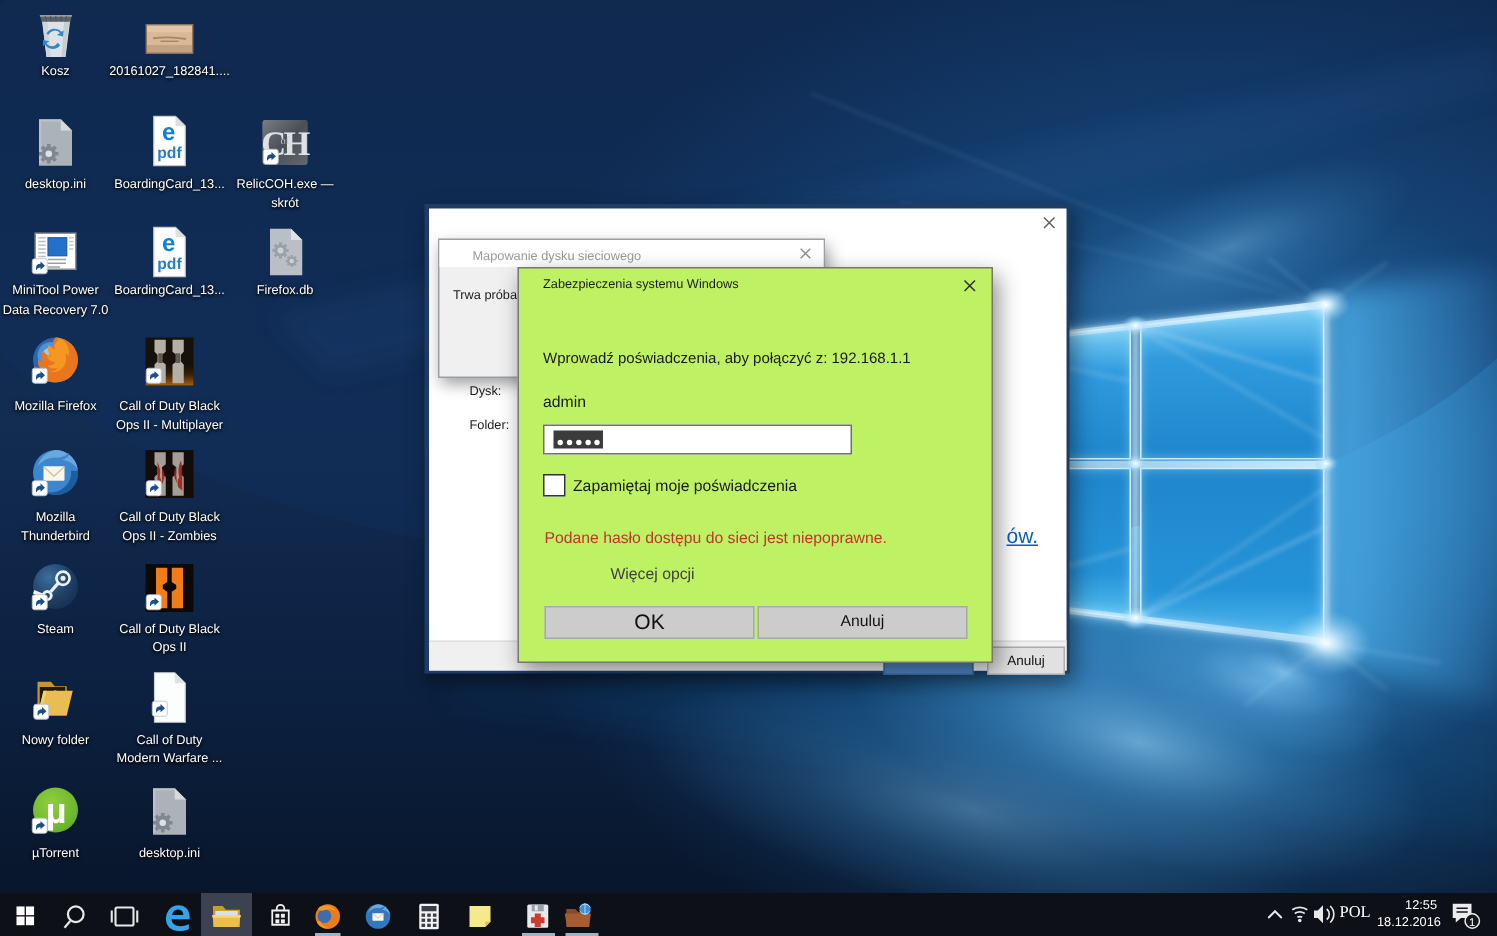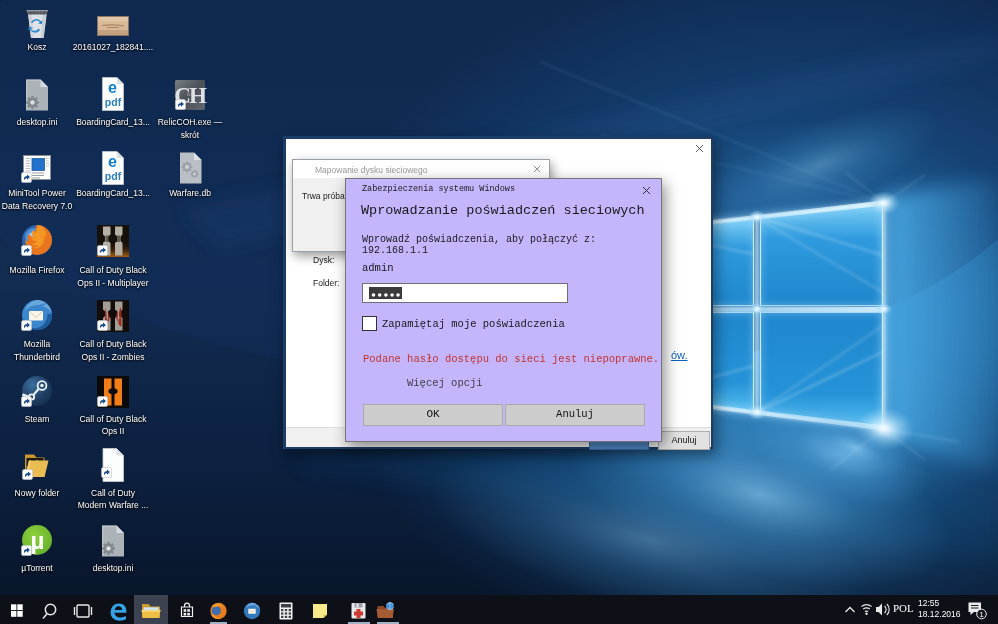--- a/index.html
+++ b/index.html
@@ -394,21 +394,21 @@
   </svg>
 <div class="lbl" style="left:-18px;top:187px">MiniTool Power
 Data Recovery 7.0</div>
 <svg class="abs" style="left:95px;top:150px" width="36" height="36">
     <use href="#i-pdf"></use>
   </svg>
 <div class="lbl" style="left:58px;top:187px">BoardingCard_13...</div>
 <svg class="abs" style="left:172px;top:150px" width="36" height="36">
     <use href="#i-thumbs"></use>
   </svg>
-<div class="lbl" style="left:135px;top:187px">Warfare.db</div>
+<div class="lbl" style="left:135px;top:187px">Firefox.db</div>
 
 <svg class="abs" style="left:19px;top:223px" width="36" height="36">
     <use href="#i-firefox"></use>
   </svg>
 <div class="lbl" style="left:-18px;top:264px">Mozilla Firefox</div>
 <svg class="abs" style="left:95px;top:223px" width="36" height="36">
     <use href="#i-codmp"></use>
   </svg>
 <div class="lbl" style="left:58px;top:264px">Call of Duty Black
 Ops II - Multiplayer</div>
@@ -453,62 +453,61 @@
   </svg>
 <div class="lbl" style="left:58px;top:562px">desktop.ini</div>
 
 <div class="abs" style="left:283px;top:136px;width:430px;height:313px;background:#1d3d66;box-shadow:3px 6px 14px rgba(0,0,0,0.45);">
  <div class="abs" style="left:3px;top:3px;right:2px;bottom:2px;background:#fff;">
   <svg class="abs" style="right:7px;top:5px" width="9" height="9">
         <path d="M1,1 L8,8 M8,1 L1,8" stroke="#5f5f5f" stroke-width="1"></path>
       </svg>
   <div class="abs" style="left:27px;top:116px;font-size:8.5px;color:#1a1a1a;">Dysk:</div>
   <div class="abs" style="left:27px;top:139px;font-size:8.5px;color:#1a1a1a;">Folder:</div>
-  <div class="abs" style="left:385px;top:210px;font-size:11px;color:#0b5fbf;text-decoration:underline;">ów.</div>
+  <div class="abs" style="left:385px;top:210px;font-size:14px;color:#0b5fbf;text-decoration:underline;">ów.</div>
   <div class="abs" style="left:0;right:0;bottom:0;height:19px;background:#f0f0f0;border-top:1px solid #dfdfdf;"></div>
   <div class="abs" style="left:303px;top:294px;width:58px;height:15px;background:#4f86c2;border:1px solid #3a6ba5;"></div>
   <div class="abs" style="left:372px;top:292px;width:50px;height:17px;background:#e1e1e1;border:1px solid #adadad;font-size:9px;color:#111;text-align:center;line-height:16px;">Anuluj</div>
  </div>
 </div>
 
 <div class="abs" style="left:292px;top:159px;width:256px;height:91px;background:#f0f0f0;border:1px solid #9aa0a6;box-shadow:2px 4px 10px rgba(0,0,0,0.4);">
  <div class="abs" style="left:0;top:0;right:0;height:18px;background:#fff;"></div>
  <div class="abs" style="left:7px;top:5px;font-size:8.5px;color:#9a9a9a;padding-left:15px;">Mapowanie dysku sieciowego</div>
  <svg class="abs" style="right:8px;top:5px" width="8" height="8">
       <path d="M0.8,0.8 L7.2,7.2 M7.2,0.8 L0.8,7.2" stroke="#8f8f8f" stroke-width="1"></path>
     </svg>
  <div class="abs" style="left:9px;top:31px;font-size:8.5px;color:#1a1a1a;white-space:nowrap;overflow:hidden;width:240px;">Trwa próba połączenia z</div>
 </div>
 
-<div class="abs" style="left:345px;top:178px;width:315px;height:262px;background:#c4b5fd;border:1px solid #767676;box-shadow:3px 5px 14px rgba(0,0,0,0.45);font-family:Liberation Mono, monospace;">
+<div class="abs" style="left:345px;top:178px;width:315px;height:262px;background:#bef264;border:1px solid #767676;box-shadow:3px 5px 14px rgba(0,0,0,0.45);font-family:Liberation Sans, sans-serif;">
  <div class="abs" style="left:16px;top:5px;font-size:8.5px;color:#1a1a1a;">Zabezpieczenia systemu Windows</div>
  <svg class="abs" style="right:10px;top:7px" width="9" height="9">
       <path d="M1,1 L8,8 M8,1 L1,8" stroke="#303030" stroke-width="1"></path>
     </svg>
- <div class="abs" style="left:15px;top:24px;font-size:13.5px;color:#1a1a1a;">Wprowadzanie poświadczeń sieciowych</div>
  <div class="abs" style="left:16px;top:55px;font-size:10px;color:#1a1a1a;">Wprowadź poświadczenia, aby połączyć z: 192.168.1.1</div>
  <div class="abs" style="left:16px;top:83px;font-size:10.5px;color:#1a1a1a;text-align:center;">admin</div>
  <div class="abs" style="left:16px;top:104px;width:204px;height:18px;background:#fff;border:1px solid #707070;">
   <div class="abs" style="left:6px;top:3px;width:33px;height:12px;background:#3b3b3b;">
    <svg width="33" height="12">
           <g fill="#fff">
             <circle cx="4.5" cy="7" r="1.8"></circle>
             <circle cx="10.7" cy="7" r="1.8"></circle>
             <circle cx="16.9" cy="7" r="1.8"></circle>
             <circle cx="23.1" cy="7" r="1.8"></circle>
             <circle cx="29" cy="7" r="1.8"></circle>
           </g>
         </svg>
   </div>
  </div>
  <div class="abs" style="left:16px;top:137px;width:13px;height:13px;background:#fff;border:1.5px solid #333;"></div>
  <div class="abs" style="left:36px;top:139px;font-size:10.5px;color:#1a1a1a;">Zapamiętaj moje poświadczenia</div>
  <div class="abs" style="left:17px;top:174px;font-size:10.5px;color:#c0352c;">Podane hasło dostępu do sieci jest niepoprawne.</div>
  <div class="abs" style="left:17px;top:198px;font-size:10.5px;color:#404040;margin-left:44px;">Więcej opcji</div>
- <div class="abs" style="left:17px;top:225px;width:138px;height:20px;background:#cccccc;border:1px solid #a9a9a9;font-size:11px;color:#111;text-align:center;line-height:19px;">OK</div>
+ <div class="abs" style="left:17px;top:225px;width:138px;height:20px;background:#cccccc;border:1px solid #a9a9a9;font-size:14px;color:#111;text-align:center;line-height:19px;">OK</div>
  <div class="abs" style="left:159px;top:225px;width:138px;height:20px;background:#cccccc;border:1px solid #a9a9a9;font-size:10.5px;color:#111;text-align:center;line-height:19px;">Anuluj</div>
 </div>
 
 <div class="abs" style="left:0;top:595px;width:998px;height:29px;background:#0e1017;">
  <div class="abs" style="left:134px;top:0;width:34px;height:29px;background:#3d4250;"></div>
  <svg class="abs" style="left:0;top:0" width="998" height="29" viewBox="0 0 998 29">
   <g transform="translate(0,1.5)">
 
   <g fill="#fff">
           <rect x="11" y="7.8" width="5.4" height="5.8"></rect>
@@ -609,21 +608,21 @@
 
   <g fill="#e8e8e8">
         <path d="M876,12 h2.5 l3.5,-3.5 v12 l-3.5,-3.5 h-2.5 z"></path>
       </g>
   <g stroke="#e8e8e8" stroke-width="1.1" fill="none">
    <path d="M884.5,11 a4.5,4.5 0 0 1 0,7"></path>
    <path d="M886.8,9 a7.5,7.5 0 0 1 0,11"></path>
   </g>
  </svg>
  <div class="abs" style="left:893px;top:6.5px;font-size:11px;color:#fff;font-family:Liberation Serif, serif;">POL</div>
- <div class="abs" style="left:918px;top:3px;width:40px;font-size:8.5px;color:#fff;text-align:left;line-height:10.5px;">12:55<br>18.12.2016</div>
+ <div class="abs" style="left:918px;top:3px;width:40px;font-size:8.5px;color:#fff;text-align:right;line-height:10.5px;">12:55<br>18.12.2016</div>
  <svg class="abs" style="left:966px;top:6px" width="22" height="21" viewBox="0 0 22 21">
   <path d="M2.5,1.5 h12.5 v9.5 h-7 l-3.5,3 v-3 h-2 z" fill="#ececec"></path>
   <g stroke="#14161e" stroke-width="1">
         <path d="M5,4.5 h7.5"></path>
         <path d="M5,7 h7.5"></path>
       </g>
   <circle cx="15.5" cy="13" r="4.8" fill="#14161e" stroke="#ececec" stroke-width="1"></circle>
   <text x="15.5" y="16" font-size="7.5" fill="#fff" text-anchor="middle" font-family="Liberation Sans">1</text>
  </svg>
 </div>

